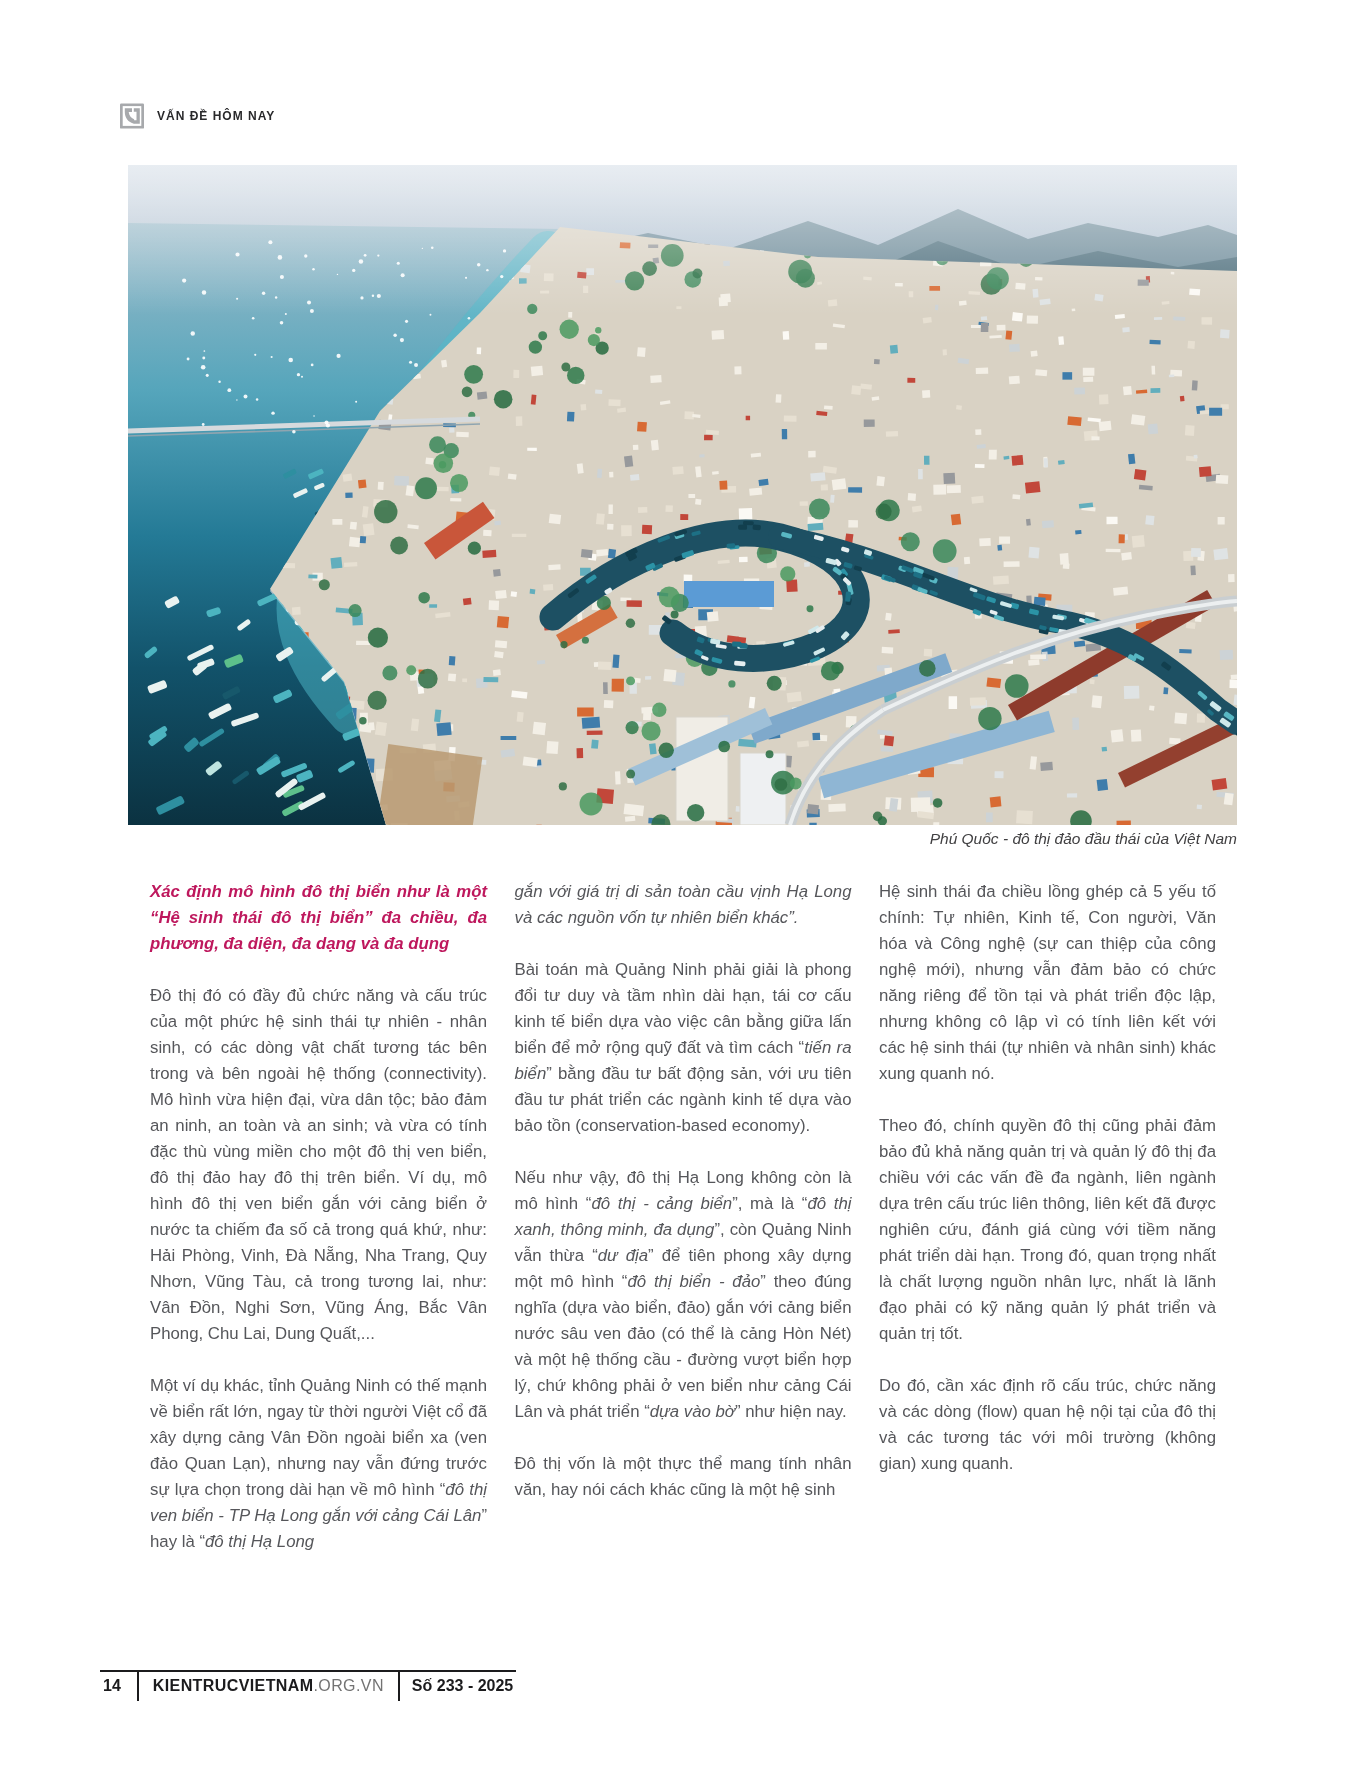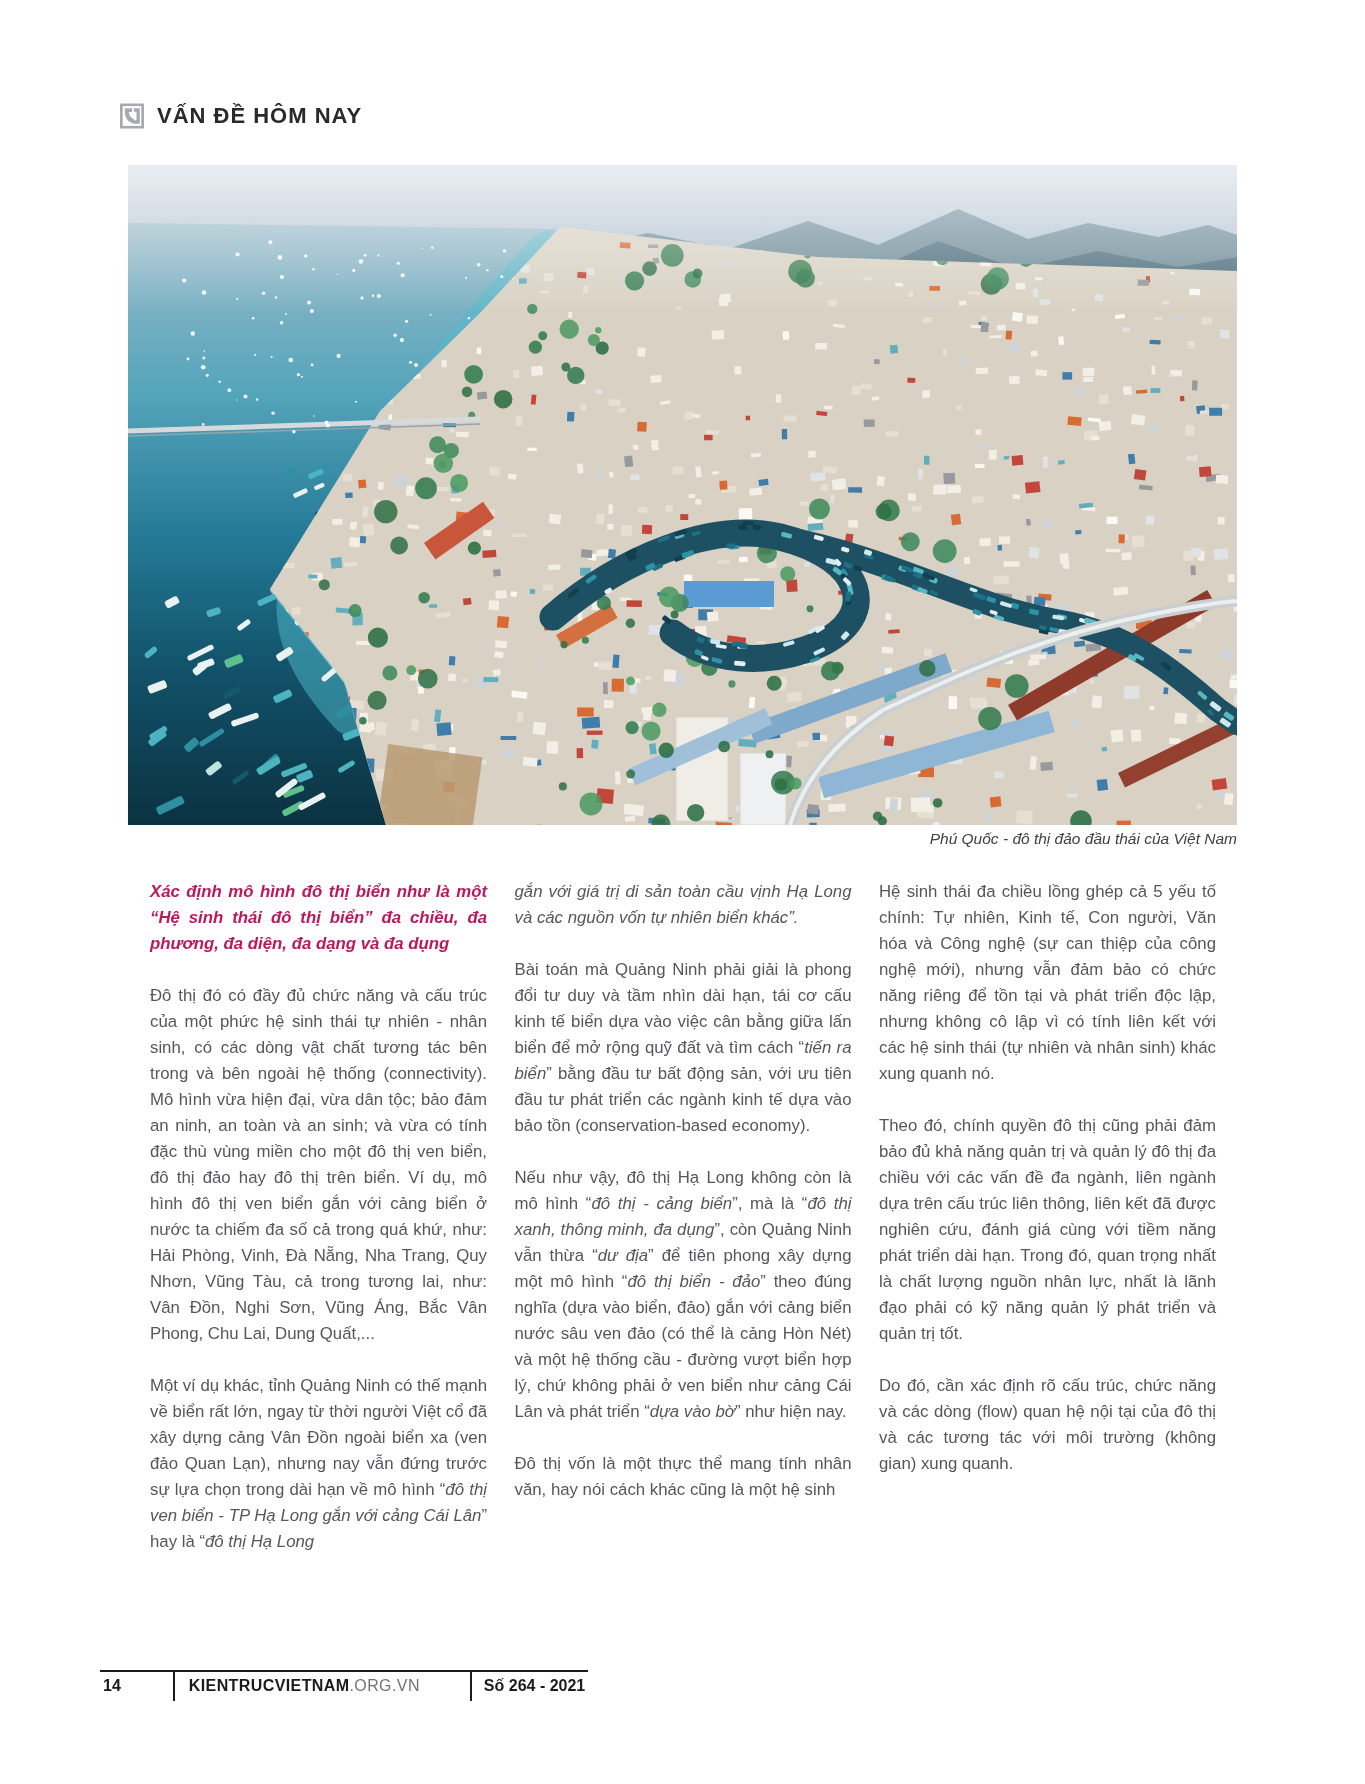--- a/index.html
+++ b/index.html
@@ -2,39 +2,39 @@
 <html><head>
 <meta charset="utf-8">
 <style>
   html,body{margin:0;padding:0;background:#ffffff;}
   .page{position:relative;width:1365px;height:1784px;background:#ffffff;overflow:hidden;
         font-family:"Liberation Sans","DejaVu Sans",sans-serif;}
 
   
   .mast{position:absolute;left:120px;top:103px;display:flex;align-items:center;gap:13px;}
   .logo svg{width:24px;height:26px;display:block;}
-  .section-label{font-size:22px;font-weight:bold;color:#29292b;letter-spacing:1px;}
+  .section-label{font-size:12px;font-weight:bold;color:#29292b;letter-spacing:1px;}
 
   
   .photo{position:absolute;left:128px;top:165px;width:1109px;height:660px;margin:0;overflow:hidden;background:#9db7c6;}
   .photo svg{width:100%;height:100%;display:block;}
   .caption{position:absolute;left:128px;top:830px;width:1109px;text-align:right;
            font-style:italic;font-size:15.5px;color:#414042;}
 
   
   .columns{position:absolute;left:150px;top:879px;width:1066px;display:flex;gap:27.5px;}
   .col{width:337px;flex:0 0 337px;font-size:16.8px;line-height:26px;color:#55565a;
        text-align:justify;overflow-wrap:break-word;}
   .col p{margin:0 0 26px 0;}
   .col p.subhead{font-weight:bold;font-style:italic;color:#be185d;}
   .col em{}
 
   
   .pagefoot{position:absolute;left:100px;top:1670px;display:inline-flex;align-items:stretch;
-            border-top:2.5px solid #1b1b1d;color:#1b1b1d;gap:36px;}
+            border-top:2.5px solid #1b1b1d;color:#1b1b1d;}
   .pf-num{font-size:16px;font-weight:bold;padding:5px 16px 6px 3px;}
   .pf-site{border-left:2px solid #1b1b1d;padding:5px 14px 6px 14px;font-size:16px;font-weight:bold;letter-spacing:.4px;}
   .pf-light{color:#737373;font-weight:normal;}
   .pf-issue{border-left:2px solid #1b1b1d;padding:5px 3px 6px 12px;font-size:16px;font-weight:bold;}
 </style>
 </head>
 <body>
 
 <div class="page">
 
@@ -1152,16 +1152,16 @@
     <div class="col" id="col-2">
         <p><span>Hệ sinh thái đa chiều lồng ghép cả 5 yếu tố chính: Tự nhiên, Kinh tế, Con người, Văn hóa và Công nghệ (sự can thiệp của công nghệ mới), nhưng vẫn đảm bảo có chức năng riêng để tồn tại và phát triển độc lập, nhưng không cô lập vì có tính liên kết với các hệ sinh thái (tự nhiên và nhân sinh) khác xung quanh nó.</span></p>
         <p><span>Theo đó, chính quyền đô thị cũng phải đảm bảo đủ khả năng quản trị và quản lý đô thị đa chiều với các vấn đề đa ngành, liên ngành dựa trên cấu trúc liên thông, liên kết đã được nghiên cứu, đánh giá cùng với tiềm năng phát triển dài hạn. Trong đó, quan trọng nhất là chất lượng nguồn nhân lực, nhất là lãnh đạo phải có kỹ năng quản lý phát triển và quản trị tốt.</span></p>
         <p><span>Do đó, cần xác định rõ cấu trúc, chức năng và các dòng (flow) quan hệ nội tại của đô thị và các tương tác với môi trường (không gian) xung quanh.</span></p>
       </div>
   </main>
 
   <footer class="pagefoot">
     <span class="pf-num">14</span>
     <span class="pf-site"><b>KIENTRUCVIETNAM</b><span class="pf-light">.ORG.VN</span></span>
-    <span class="pf-issue">Số 264 - 2021</span>
+    <span class="pf-issue">Số 233 - 2025</span>
   </footer>
 
 </div>
 
 </body></html>

